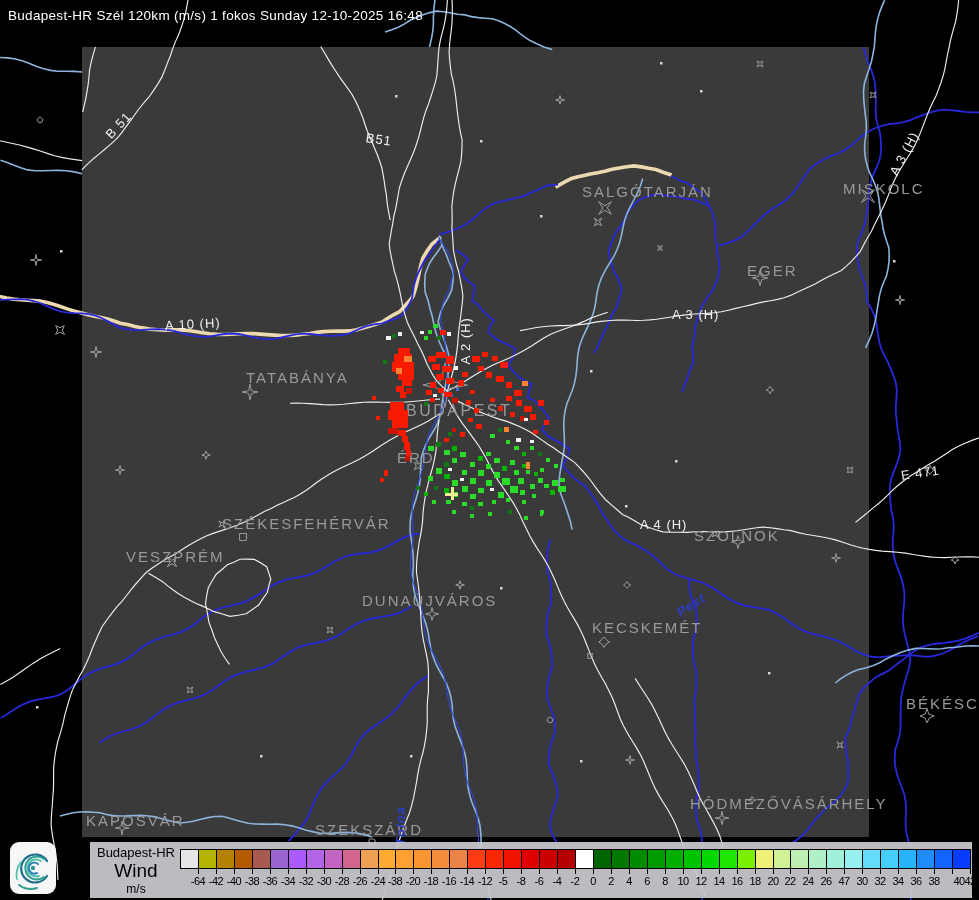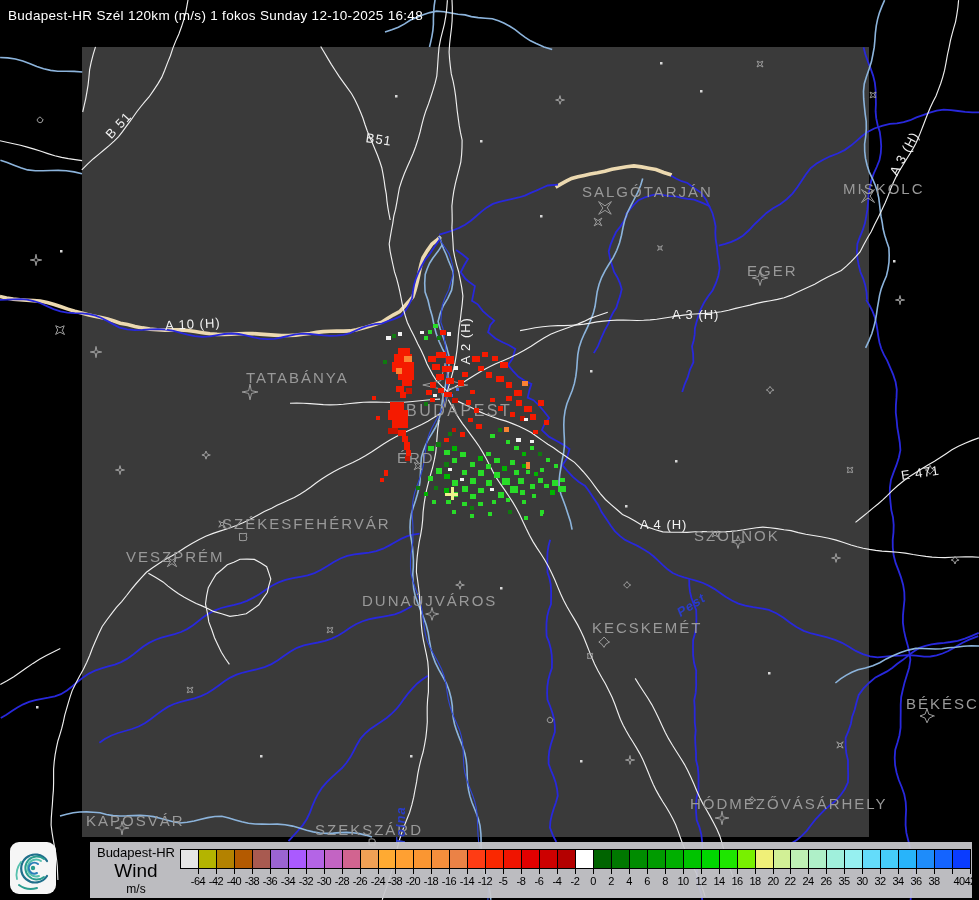--- a/index.html
+++ b/index.html
@@ -463,21 +463,21 @@
       <div class="ctick" style="left: 700px;"></div>
       <div class="clabel" style="left: 686px;">22</div>
       <div class="cbox" style="left: 700px; width: 19px; background: rgb(190, 240, 180);"></div>
       <div class="ctick" style="left: 718px;"></div>
       <div class="clabel" style="left: 704px;">24</div>
       <div class="cbox" style="left: 718px; width: 19px; background: rgb(175, 240, 200);"></div>
       <div class="ctick" style="left: 736px;"></div>
       <div class="clabel" style="left: 722px;">26</div>
       <div class="cbox" style="left: 736px; width: 19px; background: rgb(160, 240, 220);"></div>
       <div class="ctick" style="left: 754px;"></div>
-      <div class="clabel" style="left: 740px;">35</div>
+      <div class="clabel" style="left: 740px;">47</div>
       <div class="cbox" style="left: 754px; width: 19px; background: rgb(150, 240, 240);"></div>
       <div class="ctick" style="left: 772px;"></div>
       <div class="clabel" style="left: 758px;">30</div>
       <div class="cbox" style="left: 772px; width: 19px; background: rgb(100, 220, 250);"></div>
       <div class="ctick" style="left: 790px;"></div>
       <div class="clabel" style="left: 776px;">32</div>
       <div class="cbox" style="left: 790px; width: 19px; background: rgb(70, 205, 250);"></div>
       <div class="ctick" style="left: 808px;"></div>
       <div class="clabel" style="left: 794px;">34</div>
       <div class="cbox" style="left: 808px; width: 19px; background: rgb(40, 180, 250);"></div>

